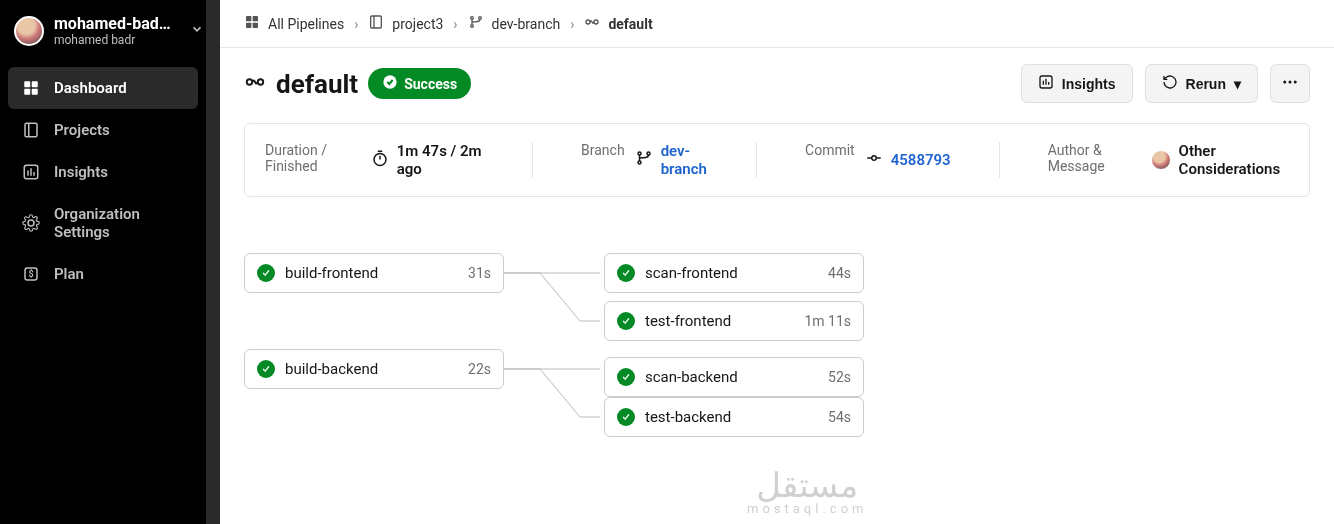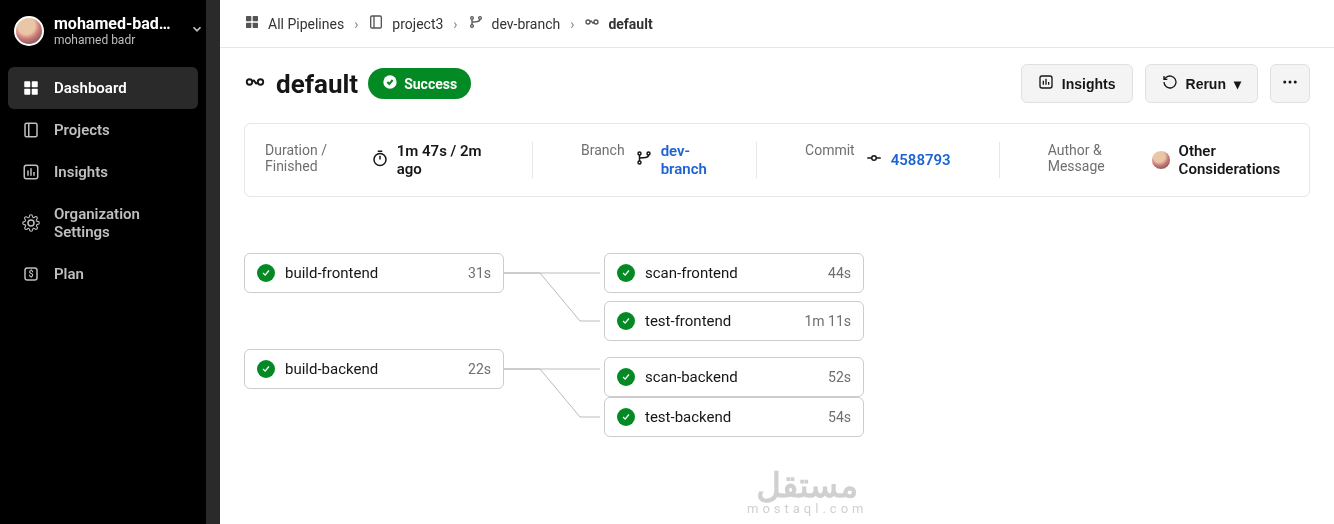--- a/index.html
+++ b/index.html
@@ -149,21 +149,21 @@
     position: absolute;
     left: 50%;
     bottom: 8px;
     transform: translateX(-30px);
     color: #d0d0d0;
     font-size: 13px;
     letter-spacing: 4px;
     text-align: center;
     pointer-events: none;
   }
-  .watermark .big { font-size: 34px; font-weight: 700; letter-spacing: 2px; display:block; line-height:0.9;}
+  .watermark .big { font-size: 34px; font-weight: 400; letter-spacing: 2px; display:block; line-height:0.9;}
 </style>
 </head>
 <body>
 
 <aside class="sidebar">
   <div class="sidebar-scroll"></div>
 
   <div class="org-row">
     <div class="avatar"></div>
     <div class="org-text">

